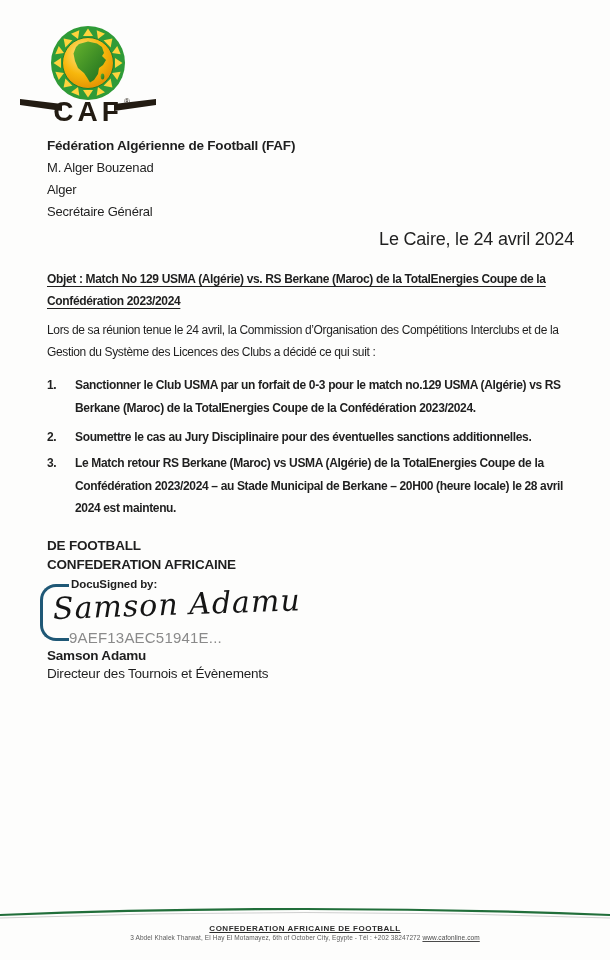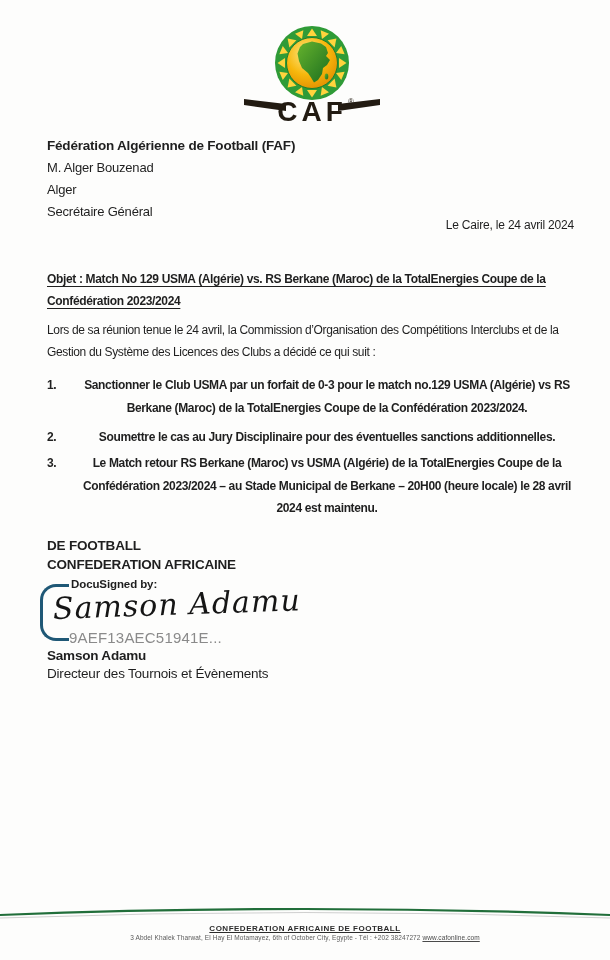--- a/index.html
+++ b/index.html
@@ -2,38 +2,38 @@
 <html><head>
 <meta charset="utf-8">
 <style>
   html,body{margin:0;padding:0;background:#ffffff;}
   .page{
     position:relative;width:610px;height:960px;background:#fdfdfc;
     font-family:"Liberation Sans",sans-serif;color:#1f1f1f;overflow:hidden;
     margin:0 auto;
   }
   
-  .logo-wrap{position:absolute;top:18px;left:0;right:0;text-align:center;padding-left:13px;}
+  .logo-wrap{position:absolute;top:18px;left:0;right:0;text-align:left;padding-left:13px;}
   
   .recipient{position:absolute;top:135px;left:47px;font-size:13px;line-height:22px;letter-spacing:-.2px;}
   .recipient .org{font-weight:bold;font-size:13.5px;}
   
-  .date-line{position:absolute;top:218px;right:36px;font-size:12px;letter-spacing:-.2px;text-align:right;}
+  .date-line{position:absolute;top:229px;right:36px;font-size:18px;letter-spacing:-.2px;text-align:right;}
   
   .subject{
     position:absolute;top:268px;left:47px;width:530px;
     font-weight:bold;font-size:12px;line-height:22px;letter-spacing:-.35px;
     text-decoration:underline;text-underline-offset:3px;
   }
   
   .intro{position:absolute;top:319px;left:47px;width:530px;font-size:12px;line-height:22px;letter-spacing:-.35px;}
   
   .decision{position:absolute;left:47px;width:532px;display:flex;font-weight:bold;font-size:12px;line-height:22.5px;letter-spacing:-.35px;}
   .decision .num{flex:0 0 18px;margin-right:10px;}
-  .decision .txt{flex:1;text-align:center;}
+  .decision .txt{flex:1;}
   .d1{top:374px;} .d2{top:426px;} .d3{top:452px;}
   
   .org-sign{position:absolute;top:536px;left:47px;font-weight:bold;font-size:13.5px;line-height:19px;letter-spacing:-.2px;}
   .docusign-block{position:absolute;top:578px;left:40px;width:300px;height:72px;}
   .ds-bracket{
     position:absolute;left:0;top:6px;bottom:9px;width:26px;
     border-left:3px solid #1f5876;border-top:3px solid #1f5876;border-bottom:3px solid #1f5876;
     border-radius:16px 0 0 16px;
   }
   .ds-label{margin-left:31px;font-weight:bold;font-size:11.5px;color:#1d1d1d;letter-spacing:-.1px;}

